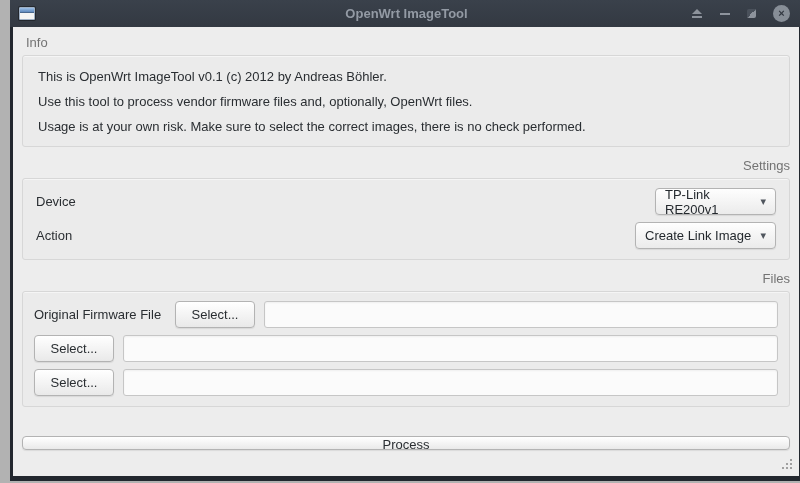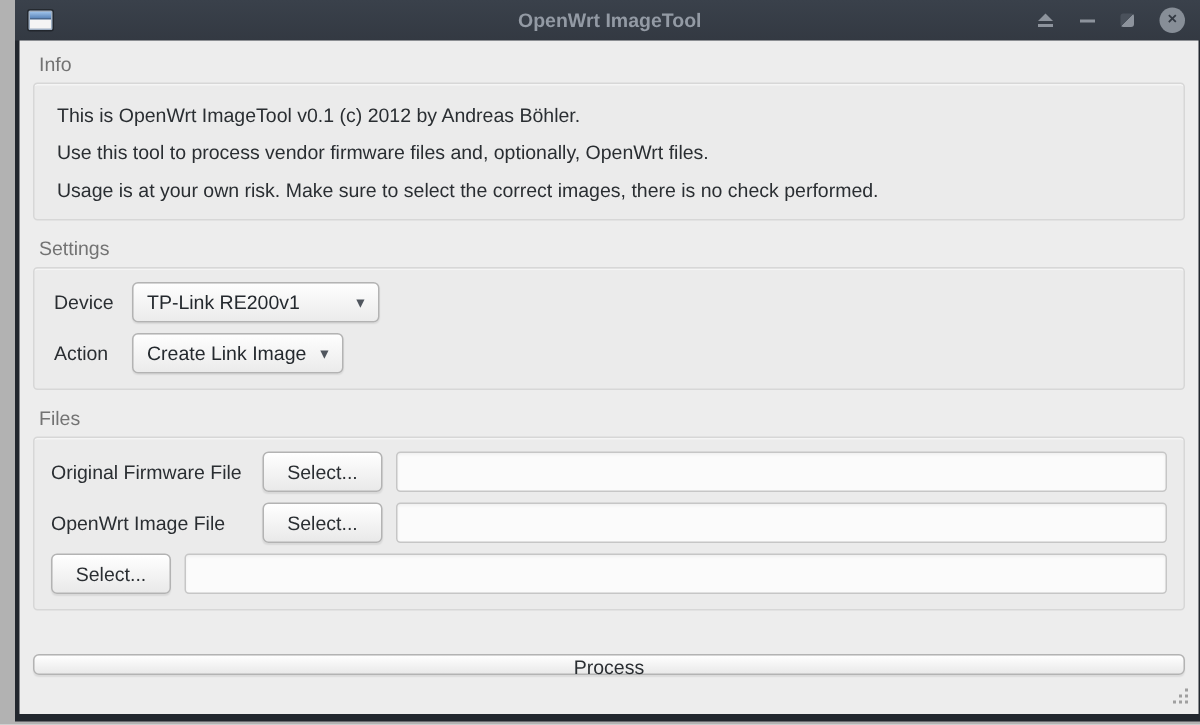--- a/index.html
+++ b/index.html
@@ -74,35 +74,35 @@
     flex:1;
     margin:0 4px 5px 3px;
     background:#ededed;
     padding:5px 9px 0 9px;
     position:relative;
   }
   .section-label {
     font-size:13px; color:#737373;
     margin:3px 0 5px 4px;
   }
-  .section-label.gap { margin-top:11px; }
+  .section-label.gap { margin-top:11px;text-align:right; }
   .groupbox {
     border:1px solid #d7d7d7;
     border-radius:3px;
     background:#ebebeb;
     box-shadow:inset 0 1px 0 rgba(255,255,255,0.5);
   }
   .groupbox.info { padding:11px 15px 10px 15px; }
   .groupbox.info p {
     font-size:13px; color:#2a2e32; line-height:19px;
   }
   .groupbox.info p + p { margin-top:6px; }
   .groupbox.settings { padding:9px 13px 10px 13px; }
   .groupbox.files { padding:9px 11px 10px 11px; }
-  .row { display:flex; align-items:center; }
+  .row { display:flex; align-items:center;justify-content:space-between; }
   .row + .row { margin-top:7px; }
   .field-label { font-size:13px; color:#2a2e32; }
   .settings .field-label { width:52px; flex:0 0 52px; }
   .files .field-label { width:141px; flex:0 0 141px; }
   .combo {
     height:27px;
     border:1px solid #b3b3b3;
     border-radius:4px;
     background:linear-gradient(#fefefe,#ebebeb);
     box-shadow:0 1px 1px rgba(0,0,0,0.08);
@@ -171,21 +171,21 @@
     <div class="groupbox info">
       <p>This is OpenWrt ImageTool v0.1 (c) 2012 by Andreas Böhler.</p>
       <p>Use this tool to process vendor firmware files and, optionally, OpenWrt files.</p>
       <p>Usage is at your own risk. Make sure to select the correct images, there is no check performed.</p>
     </div>
 
     <div class="section-label gap">Settings</div>
     <div class="groupbox settings">
       <div class="row">
         <span class="field-label">Device</span>
-        <div class="combo" style="width:165px">
+        <div class="combo" style="width:121px">
           <span>TP-Link RE200v1</span>
           <span class="arrow">▾</span>
         </div>
       </div>
       <div class="row">
         <span class="field-label">Action</span>
         <div class="combo" style="width:141px">
           <span>Create Link Image</span>
           <span class="arrow">▾</span>
         </div>
@@ -193,21 +193,20 @@
     </div>
 
     <div class="section-label gap">Files</div>
     <div class="groupbox files">
       <div class="row">
         <span class="field-label">Original Firmware File</span>
         <button class="btn btn-select">Select...</button>
         <input class="file-input" type="text" value="" style="">
       </div>
       <div class="row">
-        <span class="field-label">OpenWrt Image File</span>
         <button class="btn btn-select">Select...</button>
         <input class="file-input" type="text" value="" style="">
       </div>
       <div class="row">
         <button class="btn btn-select">Select...</button>
         <input class="file-input" type="text" value="" style="">
       </div>
     </div>
 
     <button class="btn btn-process">Process</button>

